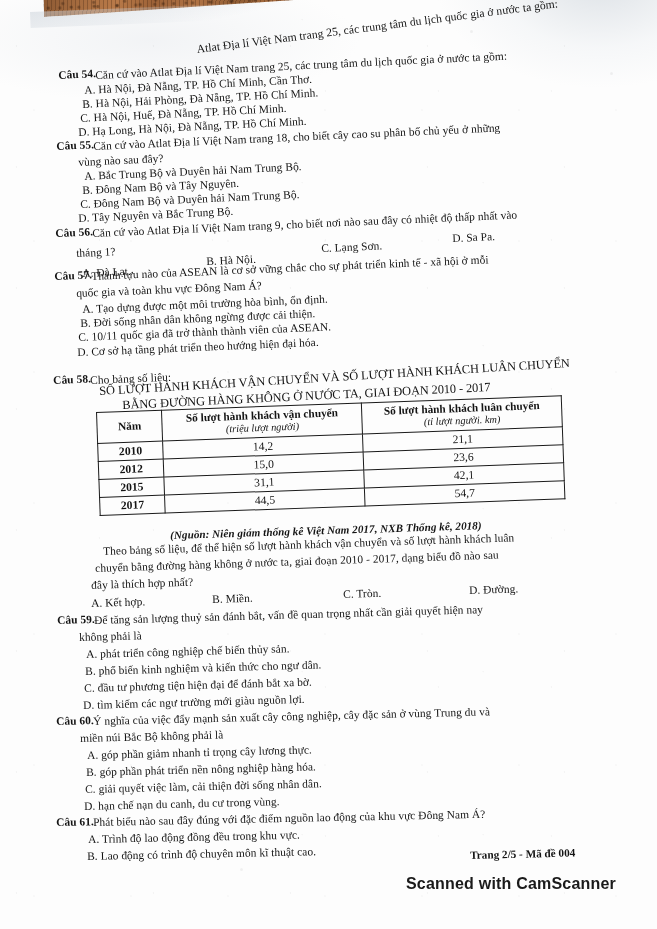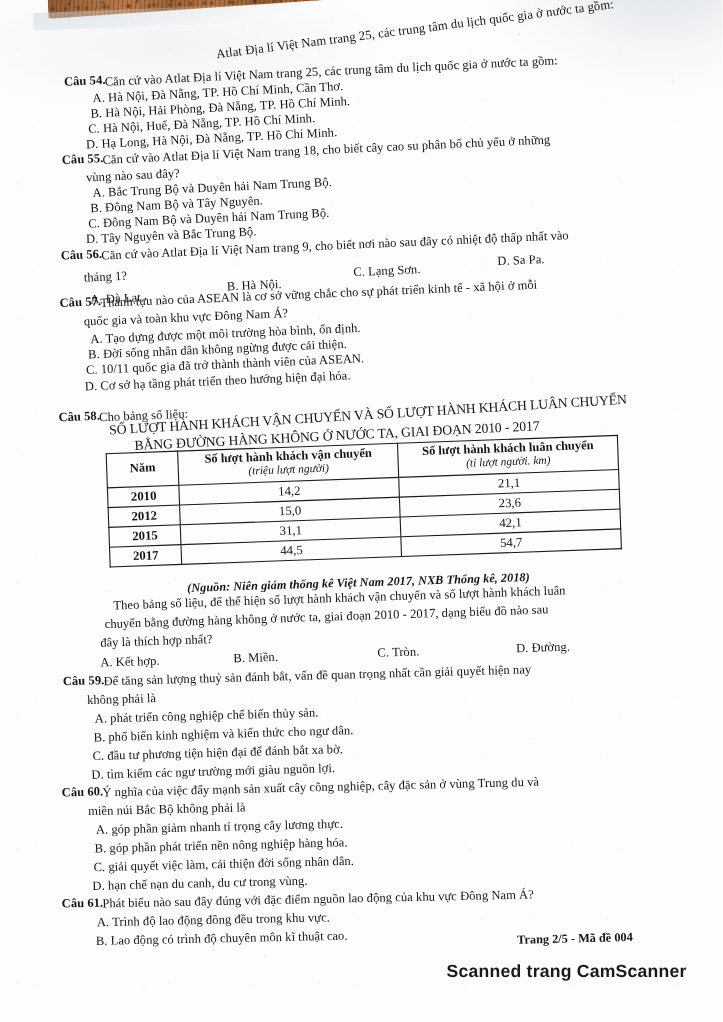--- a/index.html
+++ b/index.html
@@ -240,13 +240,13 @@
     <div class="ln q" style="left:56px;top:817px;transform:rotate(-1.2deg);transform-origin:left top;">Câu 61.</div>
     <div class="ln" style="left:93px;top:817px;transform:rotate(-1.2deg);transform-origin:left top;">Phát biểu nào sau đây đúng với đặc điểm nguồn lao động của khu vực Đông Nam Á?</div>
 
     <div class="ln opt" style="left:88px;top:834px;transform:rotate(-1.2deg);transform-origin:left top;">A. Trình độ lao động đồng đều trong khu vực.</div>
     <div class="ln opt" style="left:87px;top:851px;transform:rotate(-1.2deg);transform-origin:left top;">B. Lao động có trình độ chuyên môn kĩ thuật cao.</div>
 
     <div id="footer-note">Trang 2/5 - Mã đề 004</div>
   </div>
 </div>
 
-<div id="camscanner">Scanned trang CamScanner</div>
+<div id="camscanner">Scanned with CamScanner</div>
 
 </body></html>

